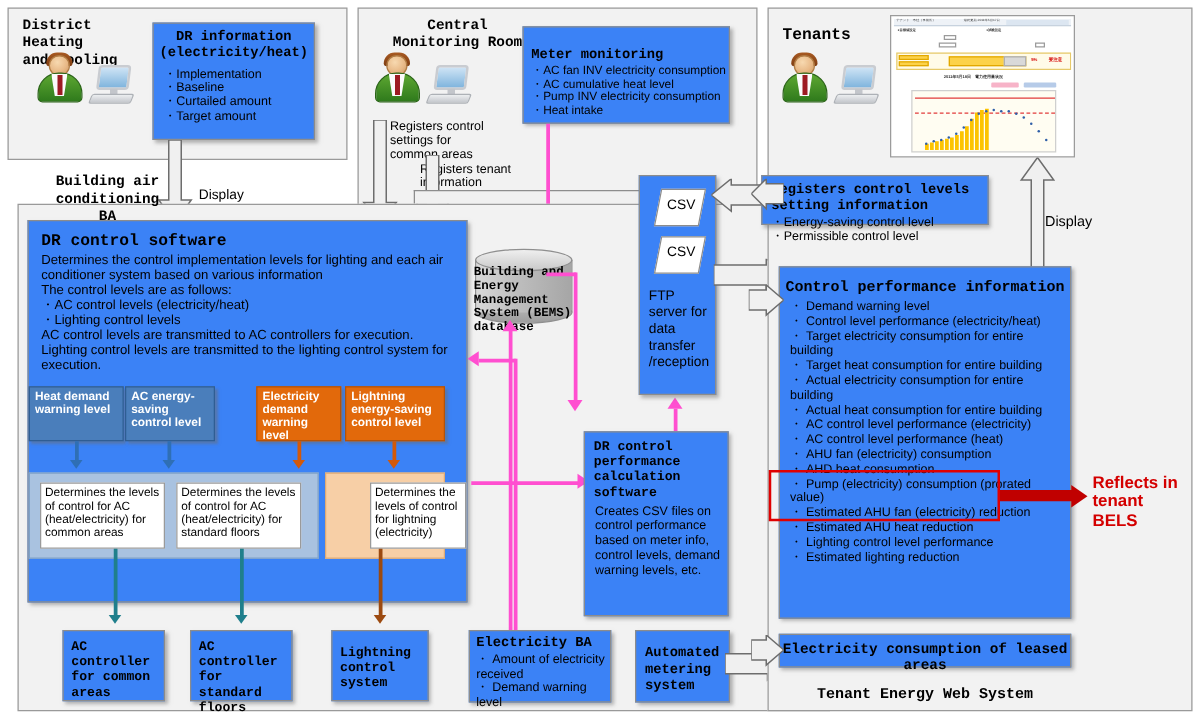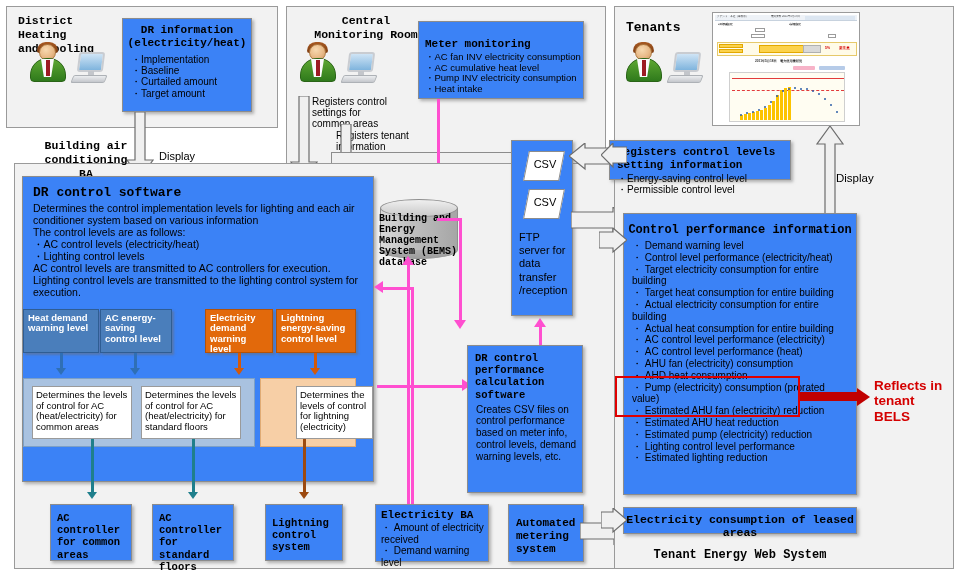--- a/index.html
+++ b/index.html
@@ -477,21 +477,20 @@
       <div>・ Target heat consumption for entire building</div>
       <div>・ Actual electricity consumption for entire building</div>
       <div>・ Actual heat consumption for entire building</div>
       <div>・ AC control level performance (electricity)</div>
       <div>・ AC control level performance (heat)</div>
       <div>・ AHU fan (electricity) consumption</div>
       <div>・ AHD heat consumption</div>
       <div>・ Pump (electricity) consumption (prorated value)</div>
       <div>・ Estimated AHU fan (electricity) reduction</div>
       <div>・ Estimated AHU heat reduction</div>
-      <div>・ Estimated pump (electricity) reduction</div>
       <div>・ Lighting control level performance</div>
       <div>・ Estimated lighting reduction</div>
     </div>
   </div>
 
   <div class="redbox" style="left:615px; top:376px; width:185px; height:41px;"></div>
   <div class="redarrow-shaft" style="left:800px; top:392px; width:58px; height:9px;"></div>
   <div class="redarrow-head" style="left:857px; top:388px;"></div>
   <div class="redtxt" style="left:874px; top:378px; width:80px;">Reflects in tenant BELS</div>
 

